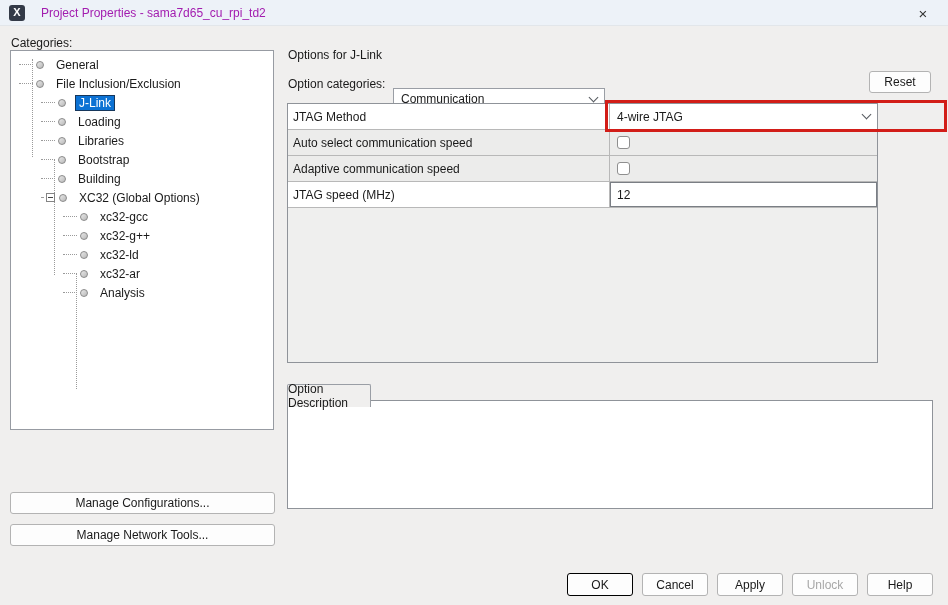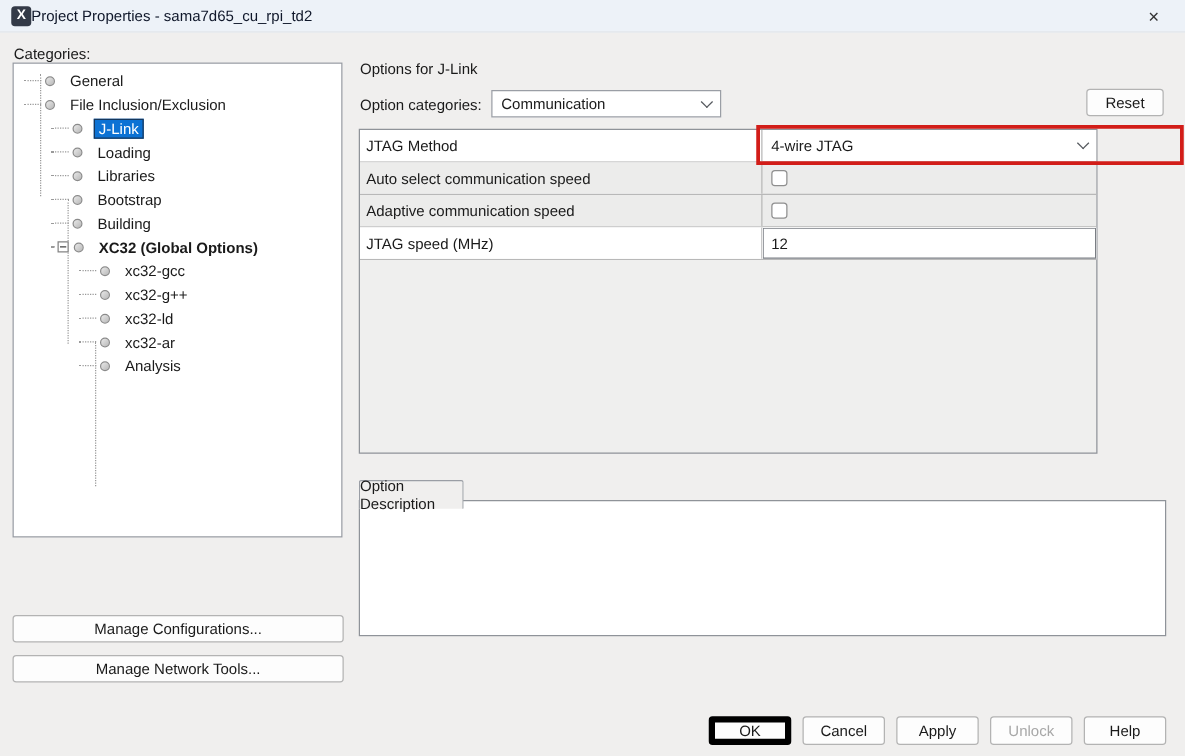--- a/index.html
+++ b/index.html
@@ -13,21 +13,21 @@
   .titlebar {
     position:absolute; left:0; top:0; width:948px; height:26px;
     background:#edf2f8; border-bottom:1px solid #e2e6ea;
     display:flex; align-items:center;
   }
   .app-icon {
     width:16px; height:16px; margin-left:9px; border-radius:3px;
     background:#333a47; color:#fff; font-weight:bold; font-size:11px;
     display:flex; align-items:center; justify-content:center; line-height:1;
   }
-  .title-text { margin-left:0; color:#0f172a; }
+  .title-text { margin-left:16px; color:#a21caf; }
   .close-btn {
     position:absolute; right:14px; top:2px; width:22px; height:22px;
     display:flex; align-items:center; justify-content:center;
     font-size:15px; color:#333; cursor:default;
   }
   
   .categories-label { position:absolute; left:11px; top:36px; }
   .tree-panel {
     position:absolute; left:10px; top:50px; width:264px; height:380px;
     background:#fff; border:1px solid #979ba2; overflow:hidden;
@@ -56,21 +56,21 @@
   .tree-vline { position:absolute; border-left:1px dotted #9a9a9a; width:0; z-index:1; }
   .side-btn {
     position:absolute; left:10px; width:265px; height:22px;
     background:#fdfdfd; border:1px solid #b3b3b3; border-radius:3px;
     display:flex; align-items:center; justify-content:center; cursor:default;
   }
   
   .options-title { position:absolute; left:288px; top:48px; }
   .optcat-label { position:absolute; left:288px; top:77px; }
   .combo {
-    position:absolute; left:393px; top:72px; width:184px; height:22px;
+    position:absolute; left:393px; top:88px; width:212px; height:22px;
     background:#fff; border:1px solid #9a9ea5;
     display:flex; align-items:center; padding:0 7px;
   }
   .combo .combo-value { flex:1; }
   .chev {
     width:7px; height:7px; border-right:1.5px solid #55595e; border-bottom:1.5px solid #55595e;
     transform:rotate(45deg); margin-top:-4px; flex:0 0 auto;
   }
   .reset-btn {
     position:absolute; left:869px; top:71px; width:62px; height:22px;
@@ -114,21 +114,21 @@
   
   .footer-buttons {
     position:absolute; left:0; top:573px; width:933px; height:23px;
     display:flex; justify-content:flex-end; gap:9px;
   }
   .dlg-btn {
     width:66px; height:23px; background:#fdfdfd; border:1px solid #b3b3b3;
     border-radius:3px; display:flex; align-items:center; justify-content:center;
     cursor:default;
   }
-  .dlg-btn.primary { border:5px solid #000000;text-align:center; }
+  .dlg-btn.primary { border:1px solid #000000;text-align:center; }
   .dlg-btn.disabled { color:#a8a8a8; }
 </style>
 </head>
 <body>
 
 <div class="titlebar">
   <div class="app-icon">X</div>
   <div class="title-text">Project Properties - sama7d65_cu_rpi_td2</div>
   <div class="close-btn">×</div>
 </div>
@@ -185,21 +185,21 @@
     <span class="tree-label">Bootstrap</span>
   </div>
 
   <div class="tree-row" style="margin-left: 30px;">
     <span class="tree-stub"></span>
 
     <span class="tree-circle"></span>
     <span class="tree-label">Building</span>
   </div>
 
-  <div class="tree-row" style="margin-left: 30px; font-weight: bold;">
+  <div class="tree-row" style="margin-left: 30px;">
     <span class="tree-stub" style="width: 2px;"></span>
     <span class="expander"></span>
     <span class="tree-circle"></span>
     <span class="tree-label">XC32 (Global Options)</span>
   </div>
 
 
   <div class="tree-row" style="margin-left: 52px;">
     <span class="tree-stub"></span>
 

